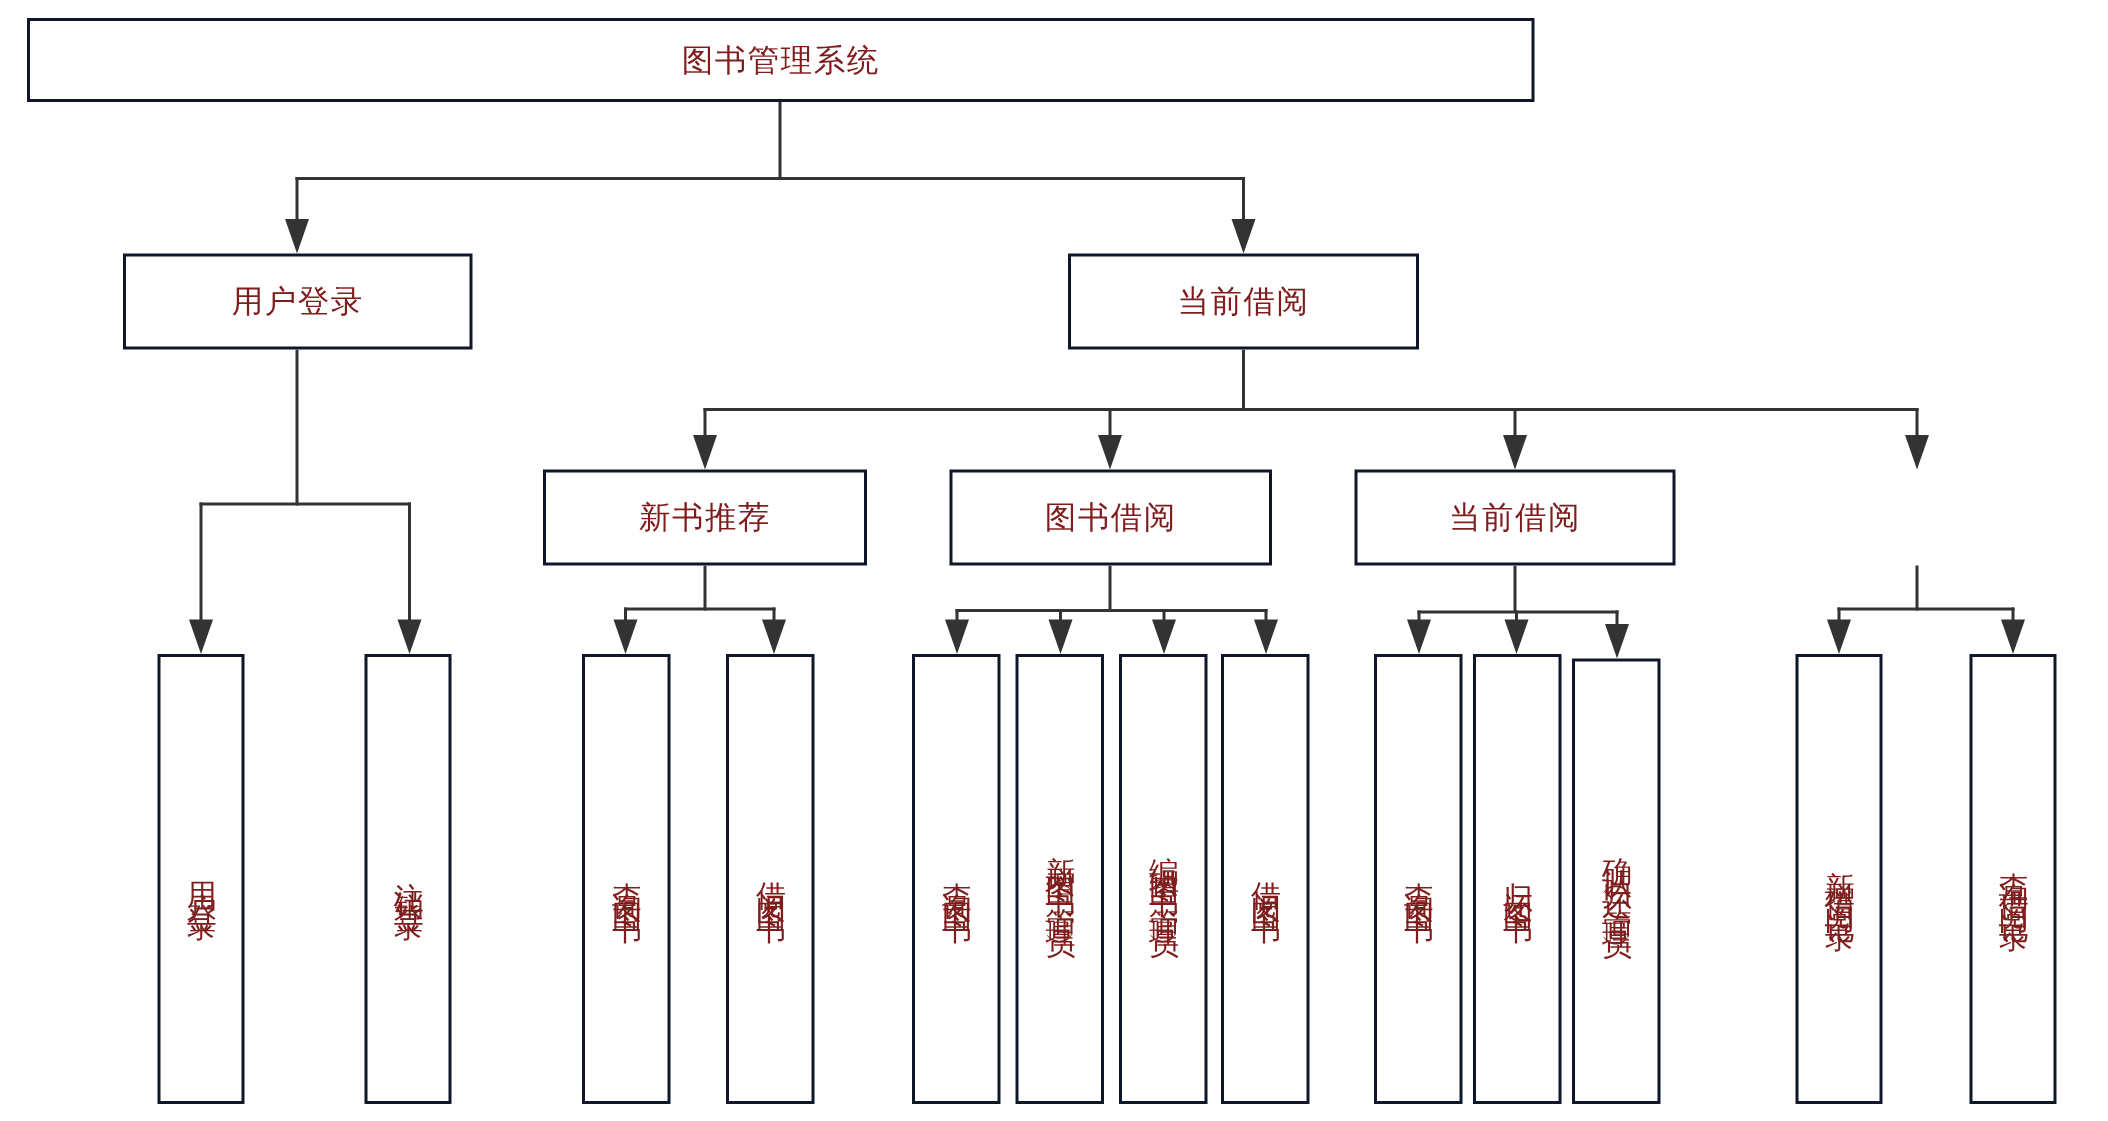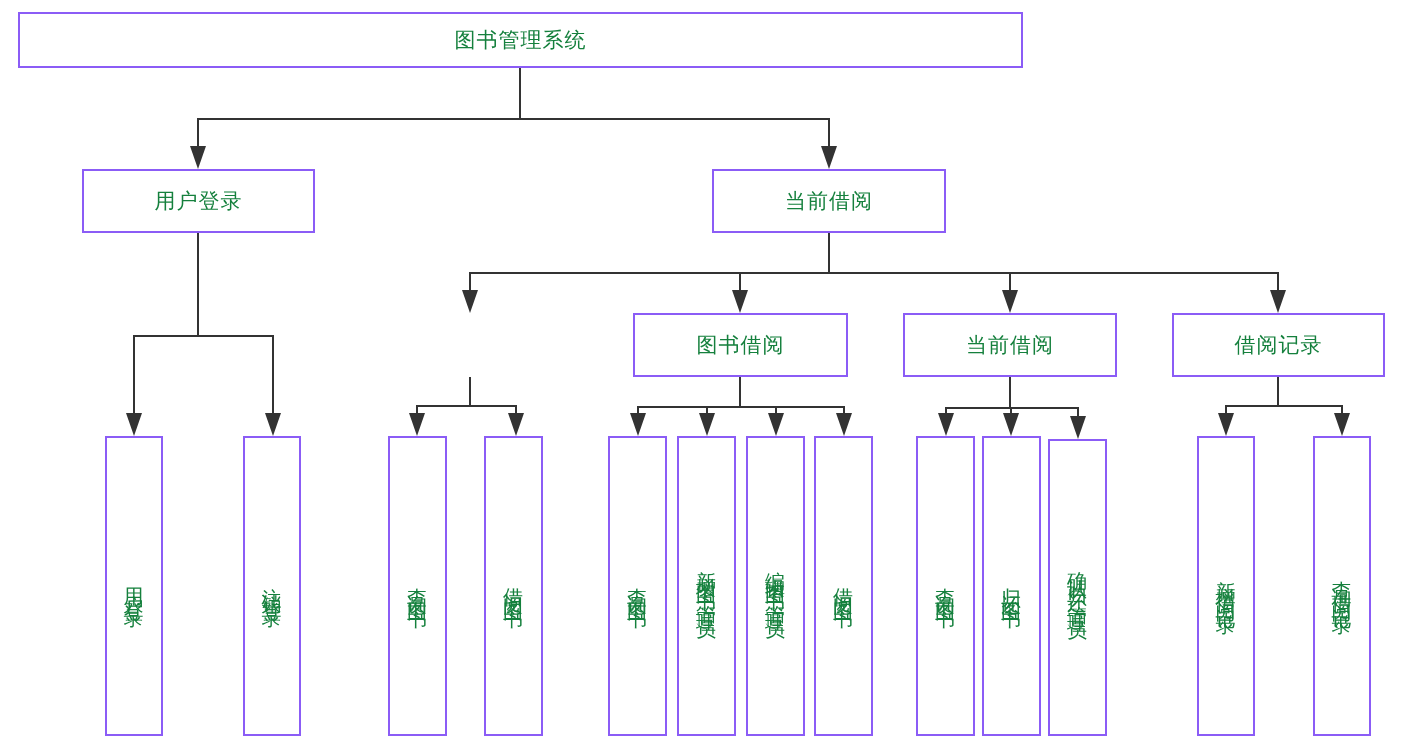--- a/index.html
+++ b/index.html
@@ -7,25 +7,25 @@
     position:relative;
     width:1405px;height:747px;
     background:#ffffff;
     font-family:"Liberation Sans", sans-serif;
     overflow:hidden;
   }
   .box{
     position:absolute;
     box-sizing:border-box;
     background:#ffffff;
-    border:2px solid #8b5cf6;
+    border:2px solid #0f172a;
     display:flex;
     align-items:center;
     justify-content:center;
-    color:#15803d;
+    color:#7f1d1d;
     font-size:21px;
     letter-spacing:1px;
     white-space:nowrap;
   }
   .leaf{
     font-size:20px;
   }
   .leaf .vtext{
     writing-mode:vertical-rl;
     text-orientation:mixed;
@@ -117,26 +117,26 @@
   <div class="arrowhead" style="left:1226px;top:413px;"></div>
   <div class="vline" style="left:1341px;top:405px;height:18px;"></div>
   <div class="arrowhead" style="left:1342px;top:413px;"></div>
 
   <div class="box" style="left:18px;top:12px;width:1005px;height:56px;">图书管理系统</div>
 
   <div class="box" style="left:82px;top:169px;width:233px;height:64px;">用户登录</div>
 
   <div class="box" style="left:712px;top:169px;width:234px;height:64px;">当前借阅</div>
 
+  <div class="box" style="left:362px;top:313px;width:216px;height:64px;">新书推荐</div>
 
   <div class="box" style="left:903px;top:313px;width:214px;height:64px;">当前借阅</div>
 
   <div class="box" style="left:633px;top:313px;width:215px;height:64px;">图书借阅</div>
 
-  <div class="box" style="left:1172px;top:313px;width:213px;height:64px;">借阅记录</div>
 
   <div class="box leaf" style="left:105px;top:436px;width:58px;height:300px;">
     <span class="vtext">用户登录</span>
   </div>
   <div class="box leaf" style="left:243px;top:436px;width:58px;height:300px;">
     <span class="vtext">注销登录</span>
   </div>
 
   <div class="box leaf" style="left:388px;top:436px;width:59px;height:300px;">
     <span class="vtext">查询图书</span>

